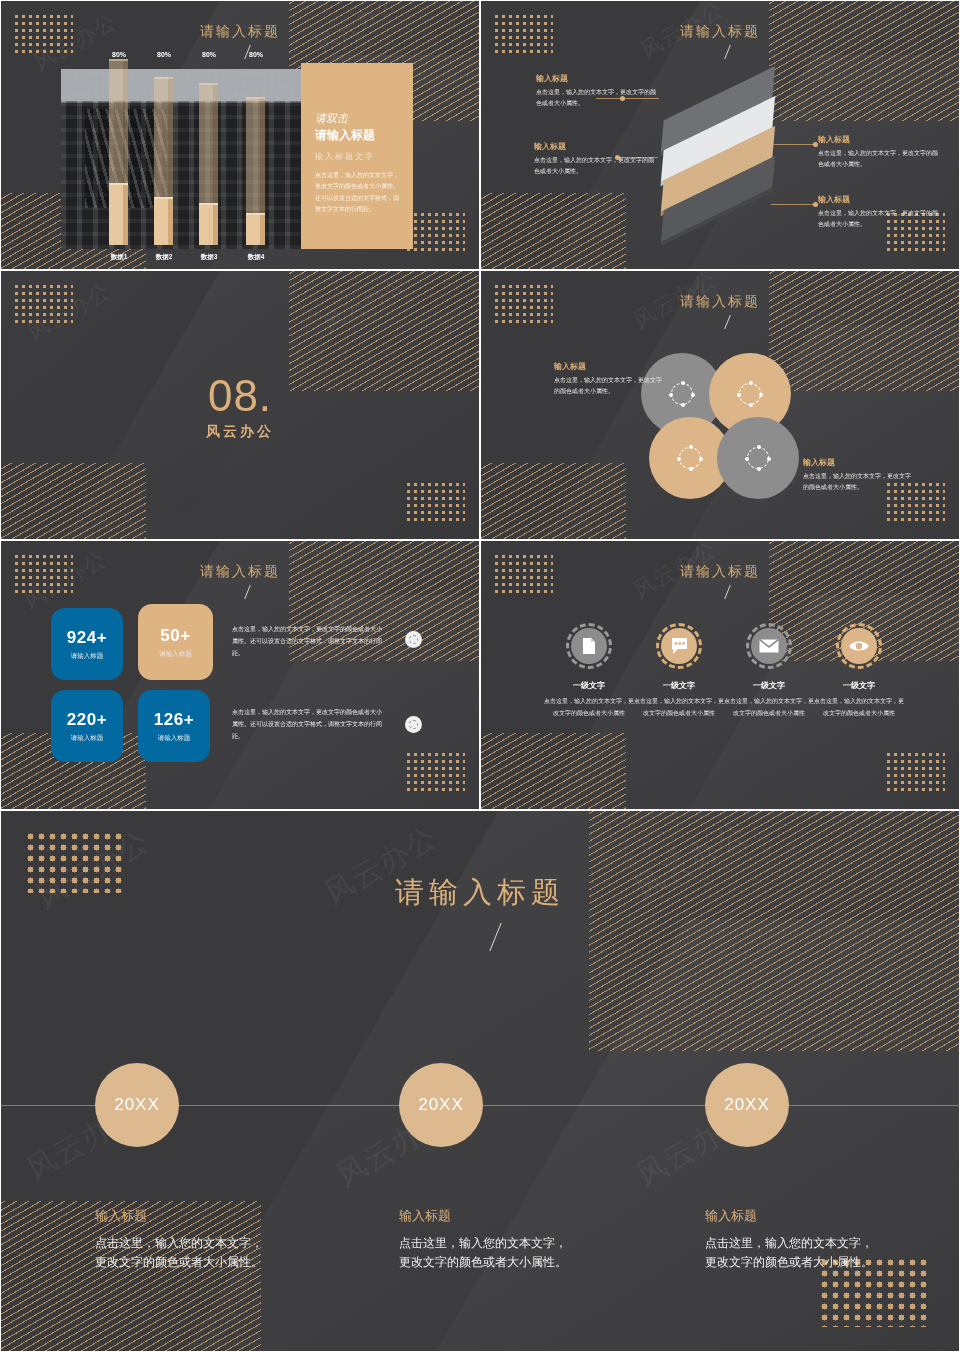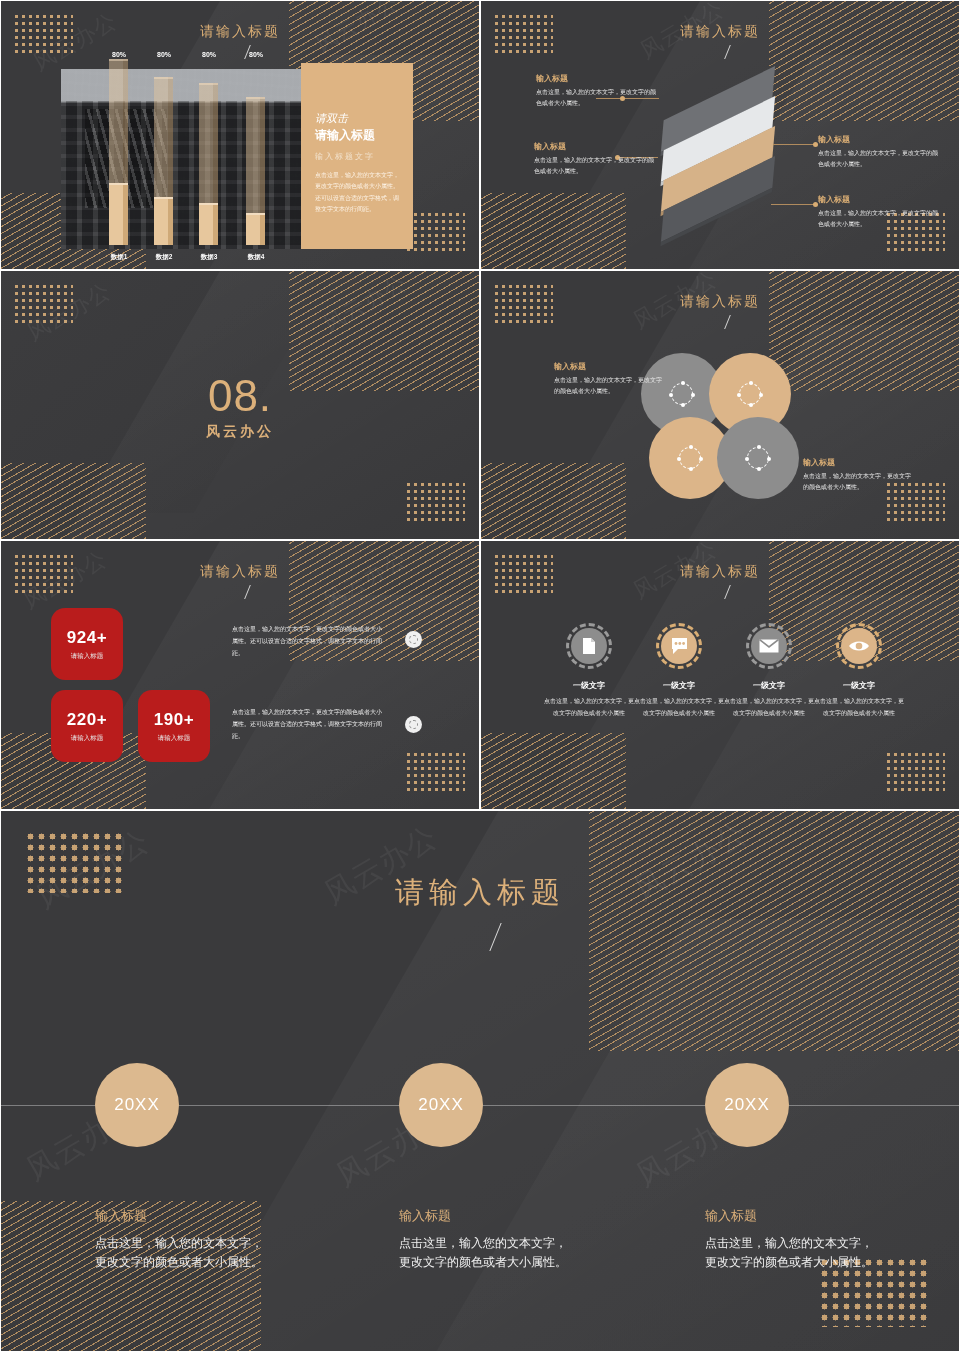--- a/index.html
+++ b/index.html
@@ -184,21 +184,21 @@
   .ringmark b:nth-child(2){ left:9px; bottom:-3px; }
   .ringmark b:nth-child(3){ left:-3px; top:9px; }
   .ringmark b:nth-child(4){ right:-3px; top:9px; }
 
   
   .card{
     position:absolute; width:72px; height:72px; border-radius:14px;
     display:flex; flex-direction:column; align-items:center; justify-content:center;
     z-index:5;
   }
-  .card.dark{ background:#b91c1c; }
+  .card.dark{ background:#0369a1; }
   .card.gold{ background:#deb483; }
   .card .num{ color:#ffffff; font-size:17px; font-weight:bold; letter-spacing:.5px;}
   .card .cap{ color:#e9e9e9; font-size:6.5px; margin-top:4px;}
   .sidetxt{ position:absolute; width:150px; color:#ededed; font-size:6px; line-height:2; z-index:5;}
   .targeticon{
     position:absolute; width:17px; height:17px; border-radius:50%;
     background:#f0f0f0; z-index:5;
     display:flex;align-items:center;justify-content:center;
   }
   .targeticon s{
@@ -440,26 +440,30 @@
 
     <div class="title">
       <span>请输入标题</span>
       <span class="slash"></span>
     </div>
 
     <div class="card dark" style="left:50px;top:67px;">
       <div class="num">924+</div>
       <div class="cap">请输入标题</div>
     </div>
+    <div class="card gold" style="left:137px;top:63px;width:75px;height:76px;">
+      <div class="num">50+</div>
+      <div class="cap">请输入标题</div>
+    </div>
     <div class="card dark" style="left:50px;top:149px;">
       <div class="num">220+</div>
       <div class="cap">请输入标题</div>
     </div>
     <div class="card dark" style="left:137px;top:149px;">
-      <div class="num">190+</div>
+      <div class="num">126+</div>
       <div class="cap">请输入标题</div>
     </div>
 
     <div class="sidetxt" style="left:231px;top:82px;">点击这里，输入您的文本文字，更改文字的颜色或者大小属性。还可以设置合适的文字格式，调整文字文本的行间距。</div>
     <div class="sidetxt" style="left:231px;top:165px;">点击这里，输入您的文本文字，更改文字的颜色或者大小属性。还可以设置合适的文字格式，调整文字文本的行间距。</div>
 
     <div class="targeticon" style="left:404px;top:90px;">
         <s></s>
       </div>
     <div class="targeticon" style="left:404px;top:175px;">

